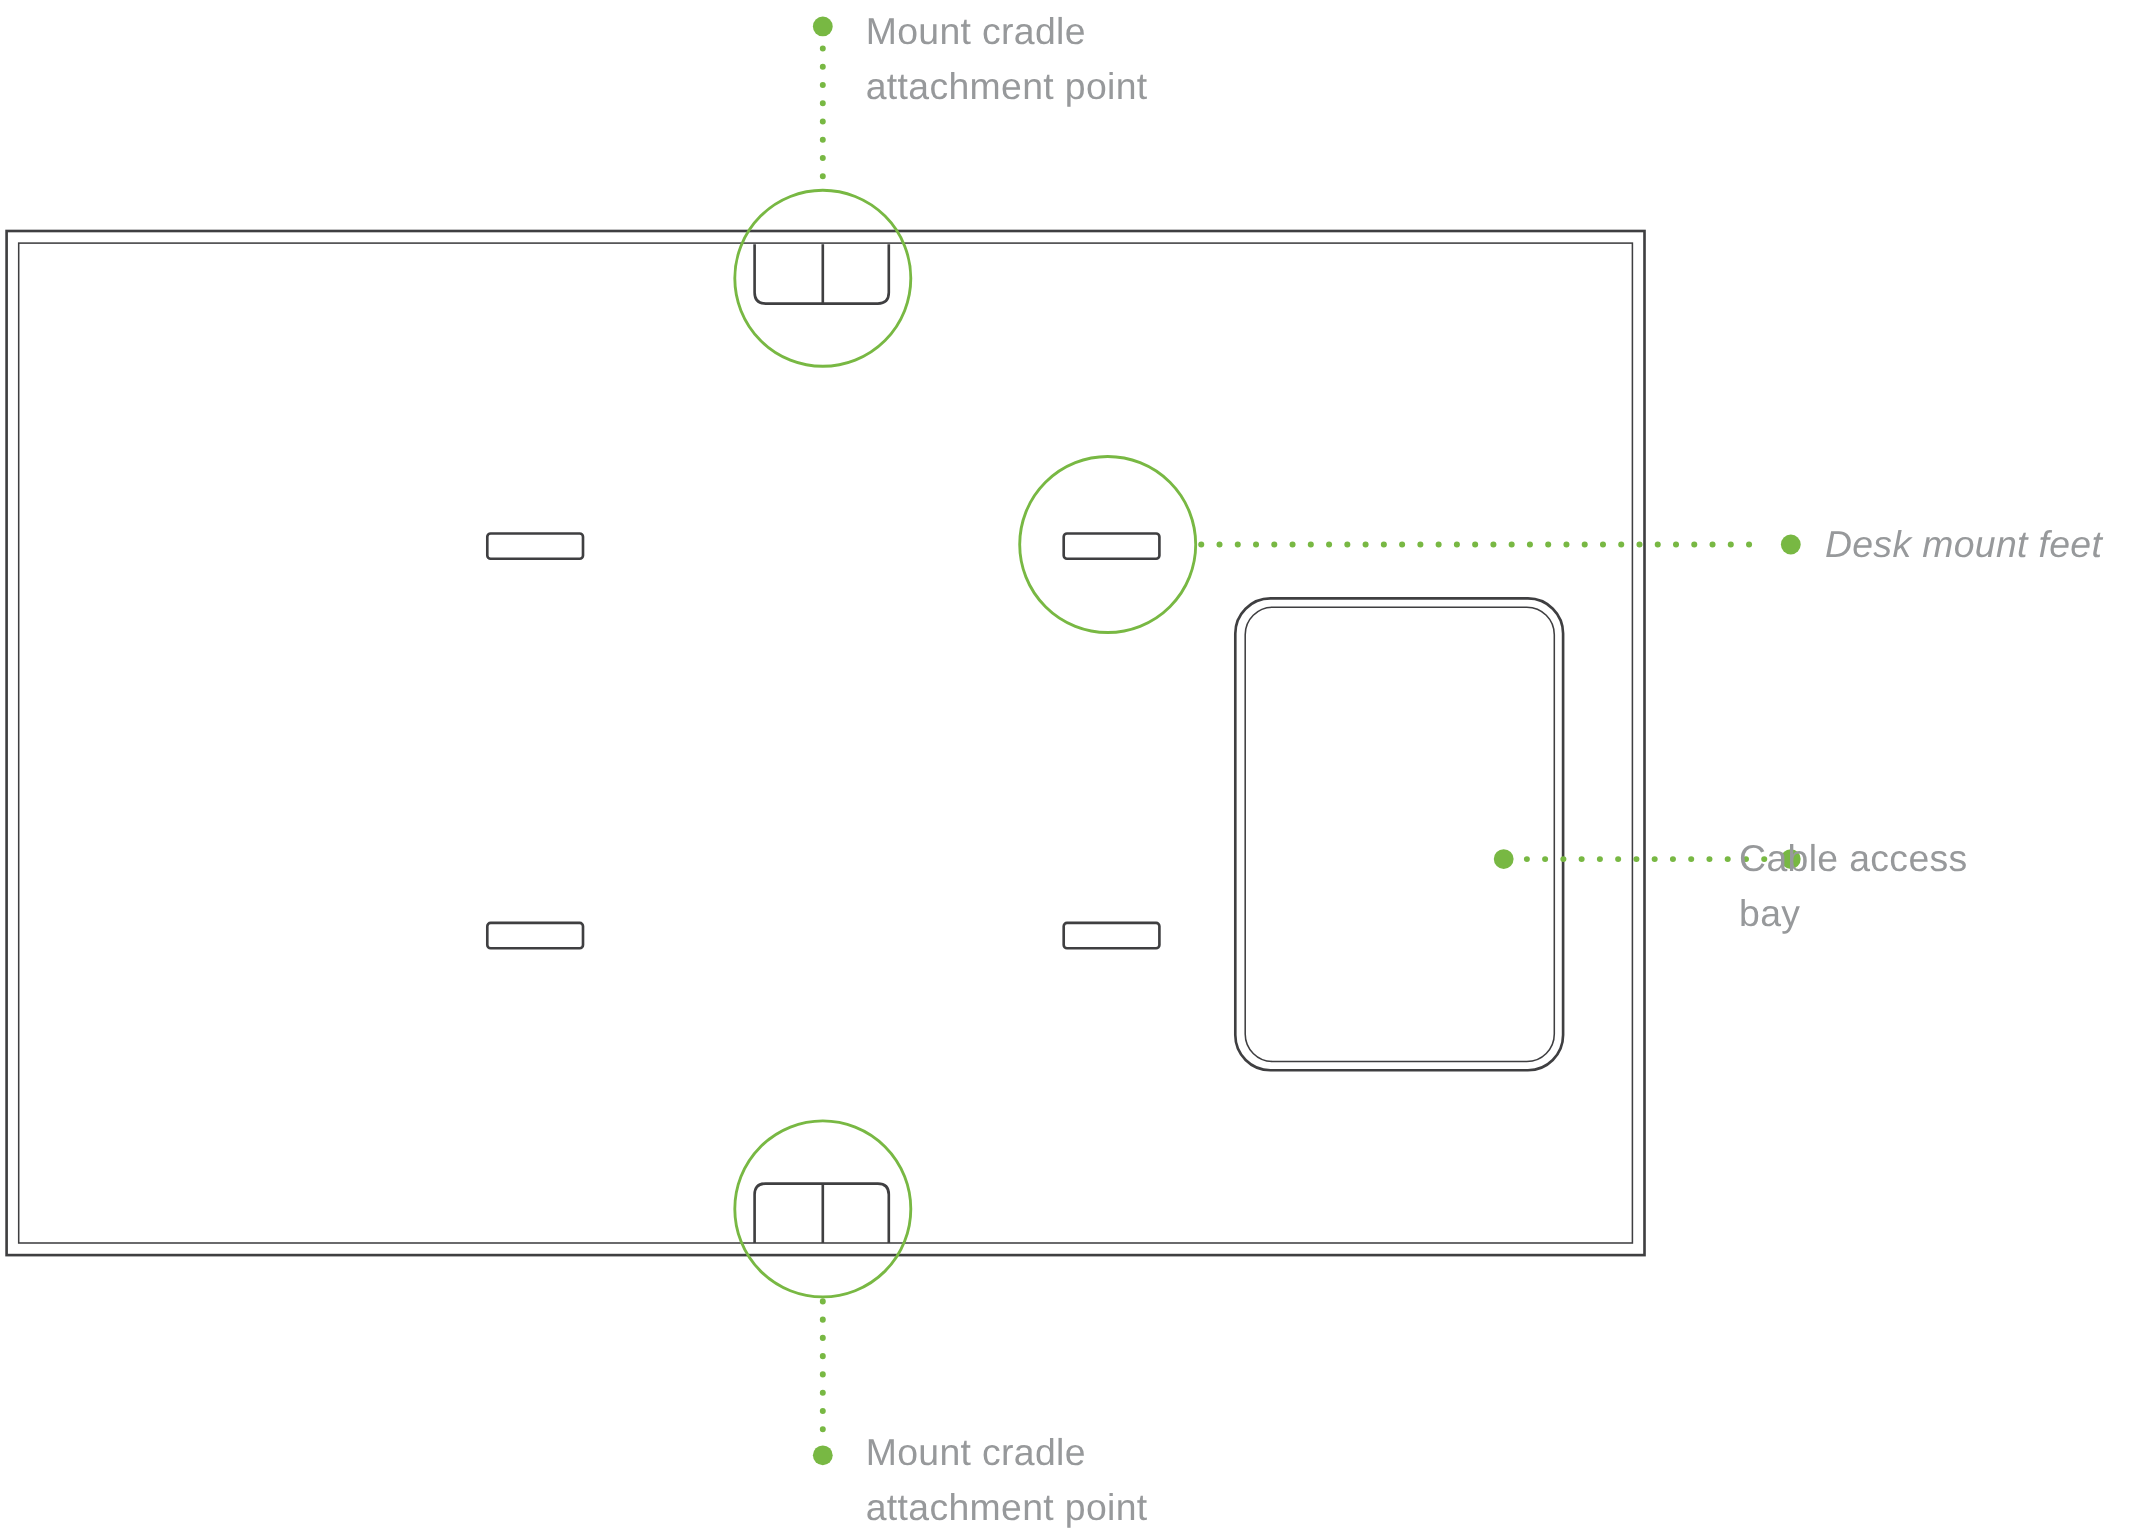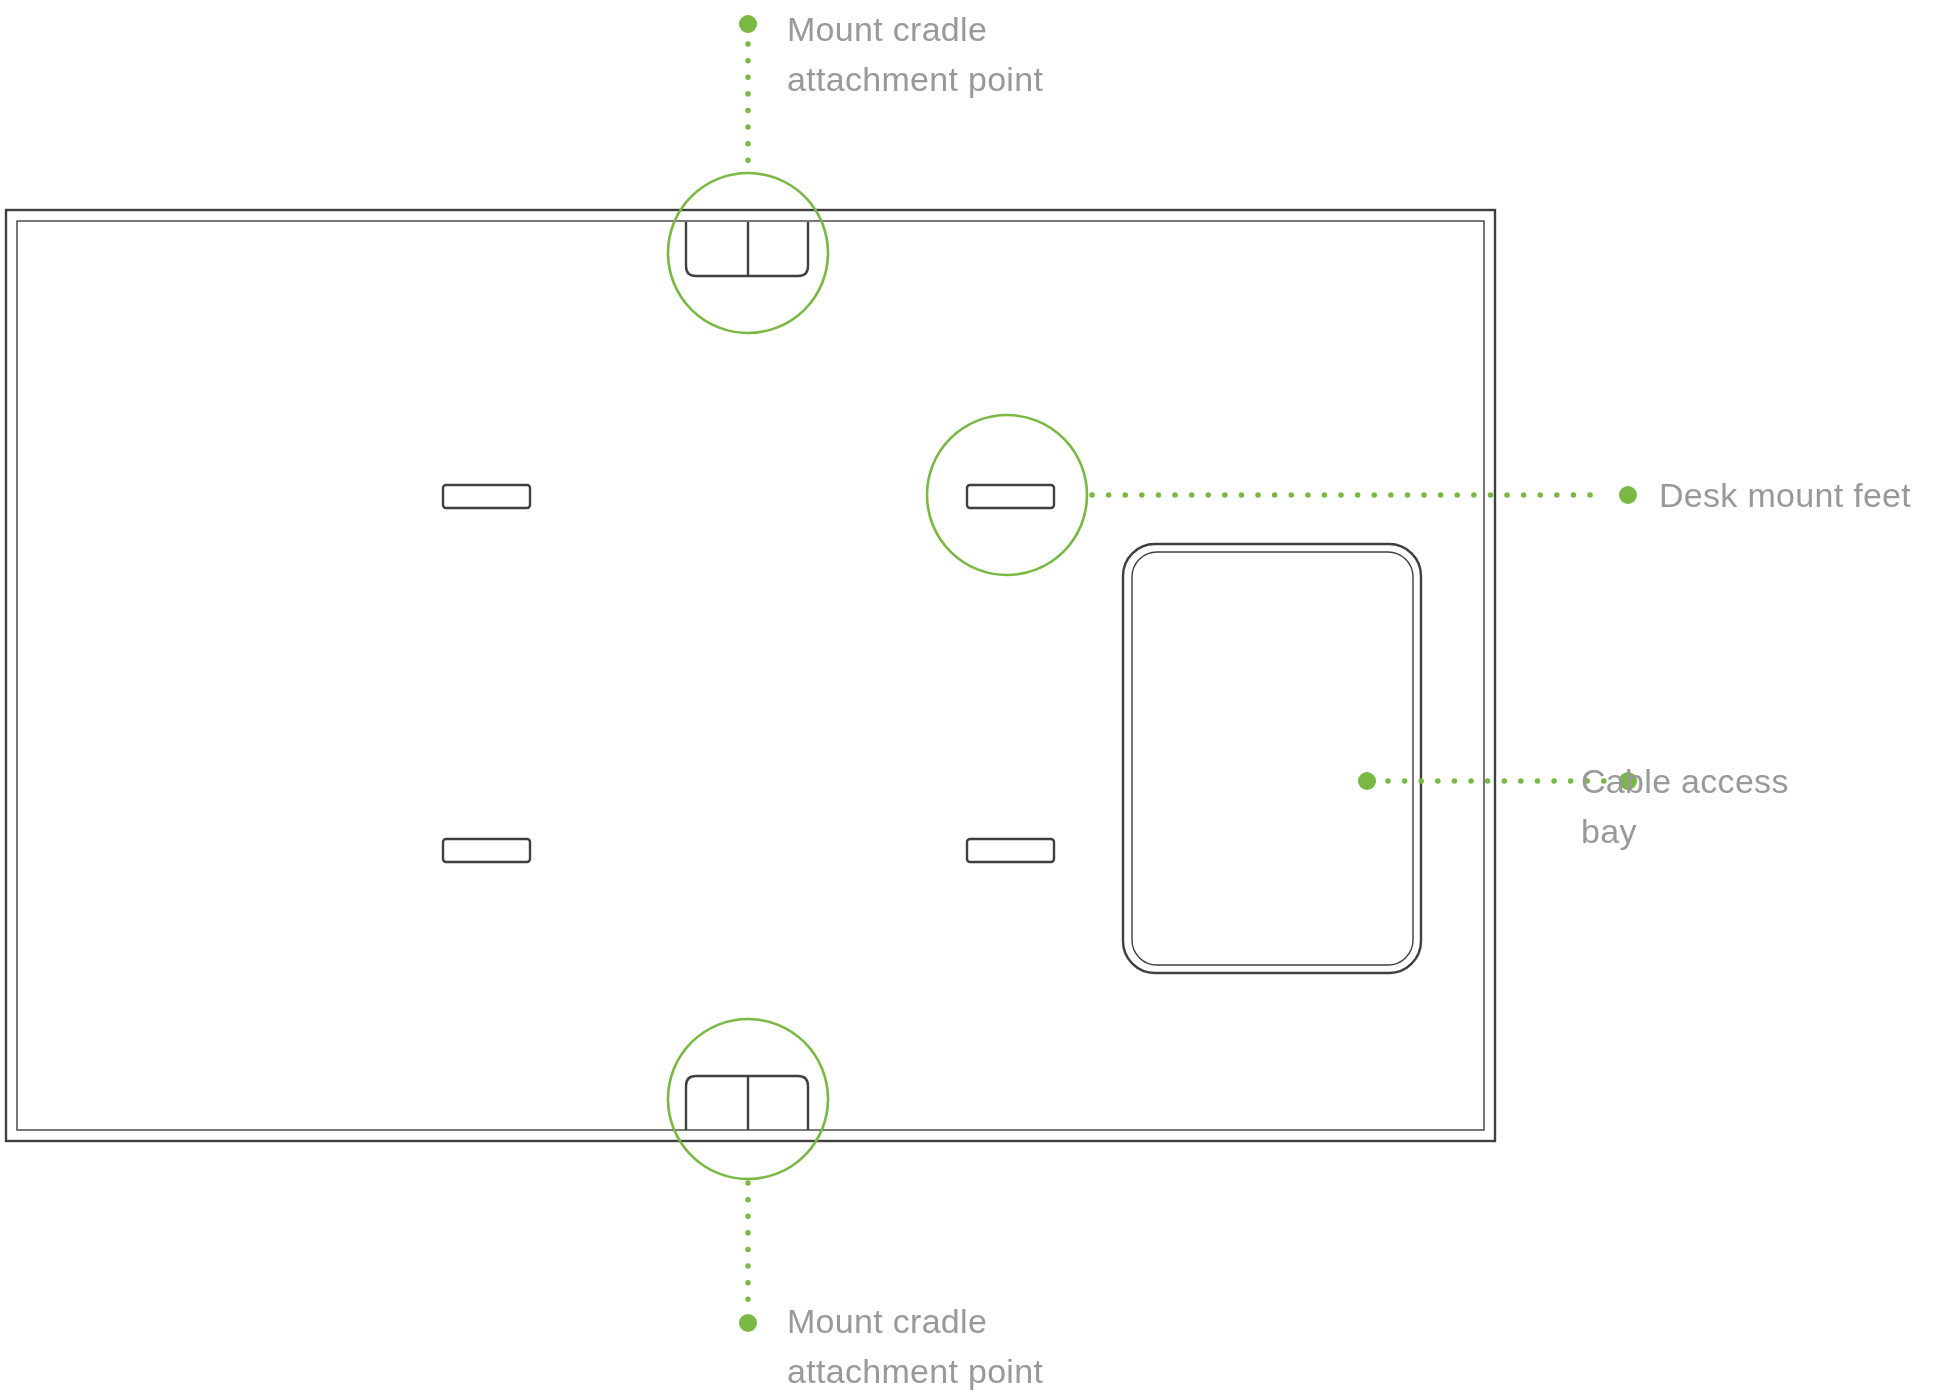--- a/index.html
+++ b/index.html
@@ -19,21 +19,21 @@
   }
   .stage svg{position:absolute;left:0;top:0;}
   .label{
     position:absolute;
     color:var(--text);
     font-size:34px;
     line-height:50px;
     letter-spacing:.3px;
     font-weight:400;
   }
-  .nowrap{white-space:nowrap;}
+  .nowrap{white-space:nowrap;font-style:italic;}
   .ln{fill:none;stroke:var(--line);stroke-width:2.4px;}
   .ln-thin{fill:none;stroke:var(--line);stroke-width:1.4px;}
   .gc{fill:none;stroke:var(--green);stroke-width:2.6px;}
   .gd{fill:var(--green);stroke:none;}
   .dotted{
     fill:none;
     stroke:var(--green);
     stroke-width:5.4px;
     stroke-linecap:round;
     stroke-dasharray:0.1 16.5;

